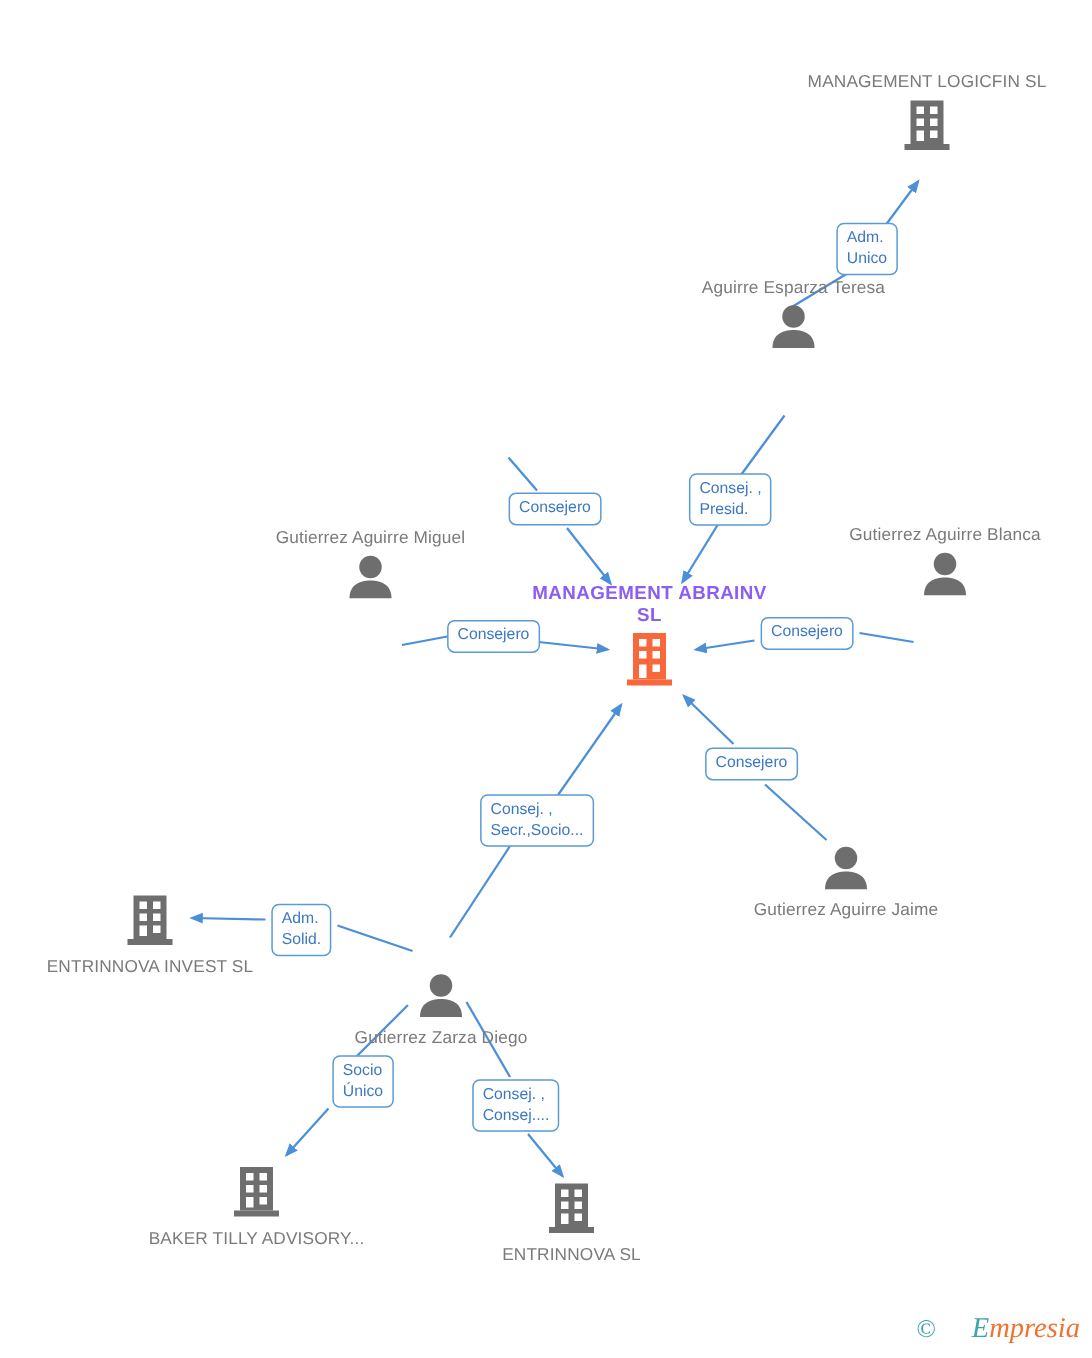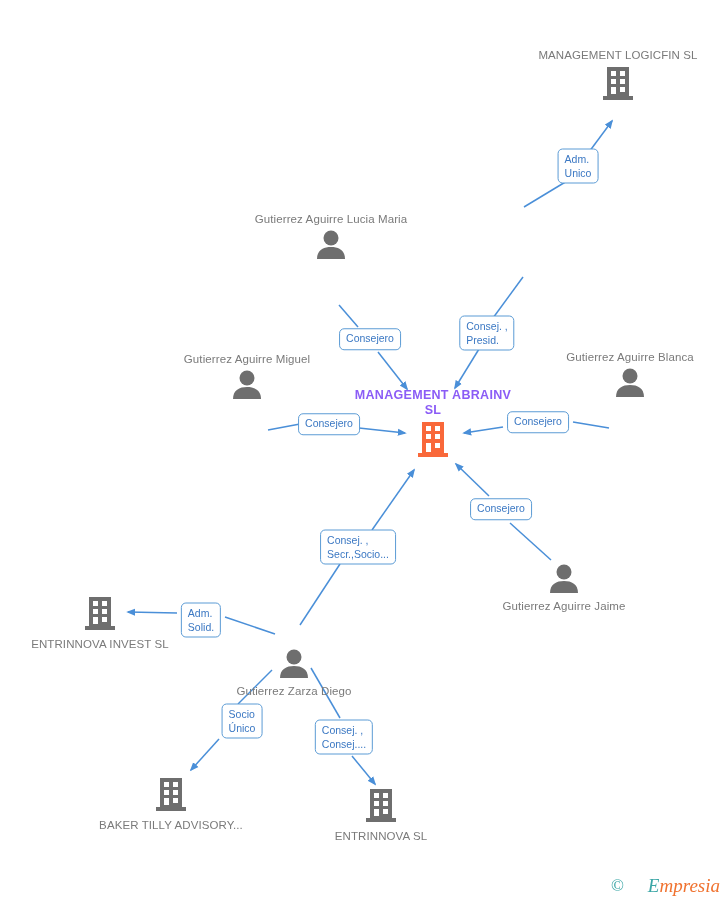--- a/index.html
+++ b/index.html
@@ -149,30 +149,30 @@
         <rect x="10" y="6" width="5" height="5" fill="#ffffff"></rect>
         <rect x="19" y="6" width="5" height="5" fill="#ffffff"></rect>
         <rect x="10" y="14" width="5" height="5" fill="#ffffff"></rect>
         <rect x="19" y="14" width="5" height="5" fill="#ffffff"></rect>
         <rect x="10" y="22" width="5" height="7" fill="#ffffff"></rect>
         <rect x="19" y="22" width="5" height="5" fill="#ffffff"></rect>
       </svg>
     </span>
   </div>
 
-
-  <div class="node person label-above" style="left:331px; top:212px;">
-    <span class="label">Gutierrez Aguirre Lucia Maria</span>
-    <span class="icon">
-      <svg width="32" height="30" viewBox="0 0 32 30" xmlns="http://www.w3.org/2000/svg">
-        <circle cx="16" cy="9" r="7.5" fill="#6e6e6e"></circle>
-        <path d="M2 30 C2 21 8.5 18 16 18 C23.5 18 30 21 30 30 Z" fill="#6e6e6e"></path>
-      </svg>
-    </span>
-  </div>
+  <div class="node person label-above" style="left:529px; top:185px;">
+    <span class="label">Aguirre Esparza Teresa</span>
+    <span class="icon">
+      <svg width="32" height="30" viewBox="0 0 32 30" xmlns="http://www.w3.org/2000/svg">
+        <circle cx="16" cy="9" r="7.5" fill="#6e6e6e"></circle>
+        <path d="M2 30 C2 21 8.5 18 16 18 C23.5 18 30 21 30 30 Z" fill="#6e6e6e"></path>
+      </svg>
+    </span>
+  </div>
+
 
   <div class="node person label-above" style="left:630px; top:350px;">
     <span class="label">Gutierrez Aguirre Blanca</span>
     <span class="icon">
       <svg width="32" height="30" viewBox="0 0 32 30" xmlns="http://www.w3.org/2000/svg">
         <circle cx="16" cy="9" r="7.5" fill="#6e6e6e"></circle>
         <path d="M2 30 C2 21 8.5 18 16 18 C23.5 18 30 21 30 30 Z" fill="#6e6e6e"></path>
       </svg>
     </span>
   </div>

